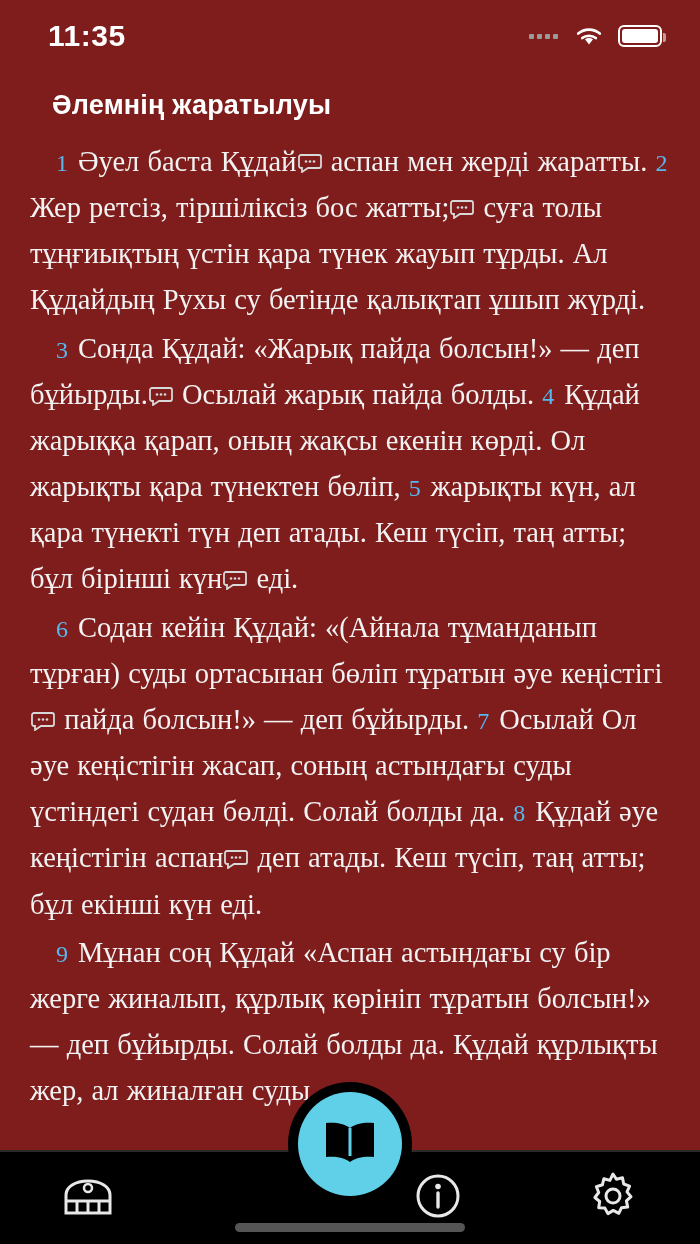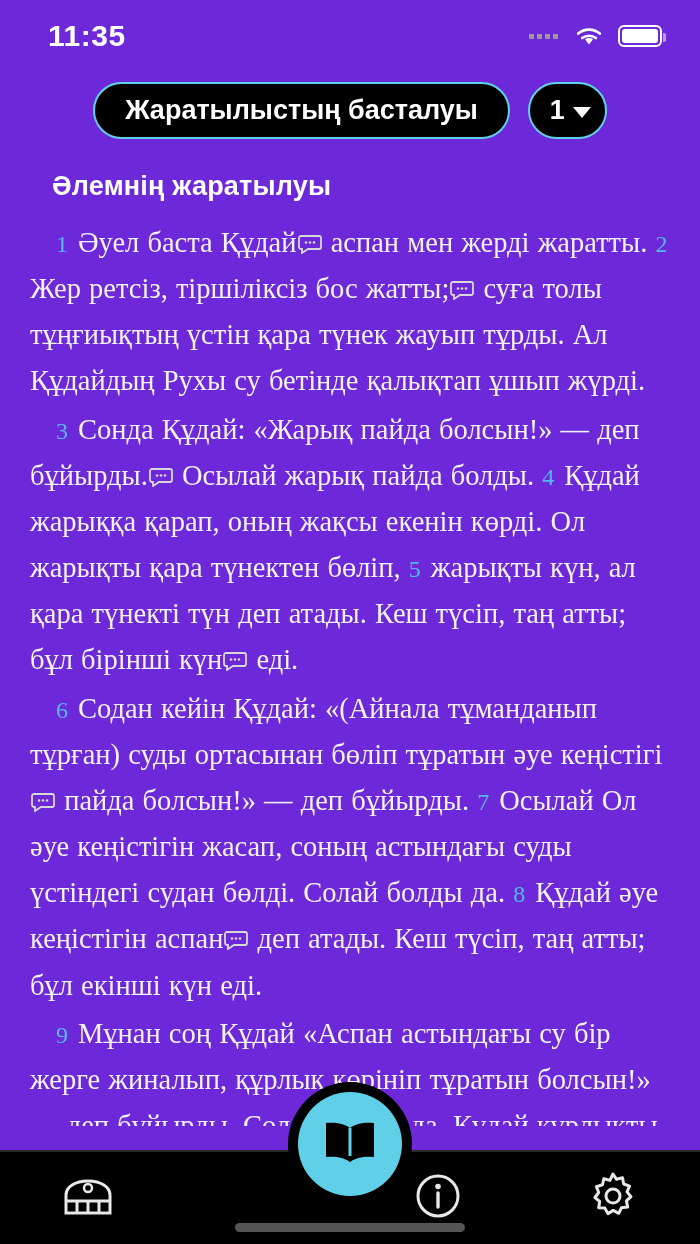--- a/index.html
+++ b/index.html
@@ -7,21 +7,21 @@
     width: 700px;
     height: 1244px;
     background: #000;
     font-family: "Liberation Sans", sans-serif;
     overflow: hidden;
   }
   .phone {
     position: relative;
     width: 700px;
     height: 1244px;
-    background: #6d28d9;
+    background: #7f1d1d;
     color: #ffffff;
     display: flex;
     flex-direction: column;
   }
 
   
   .statusbar {
     height: 72px;
     flex: 0 0 72px;
     display: flex;
@@ -222,27 +222,20 @@
           <path d="M4.2 8.6a16.6 16.6 0 0121.6 0" stroke="#fff" stroke-width="2.6" fill="none" stroke-linecap="round"></path>
           <path d="M8.2 13.1a11 11 0 0113.6 0" stroke="#fff" stroke-width="2.6" fill="none" stroke-linecap="round"></path>
         </svg>
       </div>
       <div class="battery">
           <i></i>
         </div>
     </div>
   </div>
 
-  <div class="header">
-    <div class="book-pill">Жаратылыстың басталуы</div>
-    <div class="chapter-pill">
-      <span>1</span>
-      <span class="chev"></span>
-    </div>
-  </div>
 
   <div class="content">
     <div class="chapter-title">Әлемнің жаратылуы</div>
     <div id="verses">
         <p class="verse-para"><span class="vnum">1 </span>Әуел баста Құдай<span class="note"><svg width="24" height="20" viewBox="0 0 24 20">
               <path d="M3 2h18a2 2 0 012 2v9a2 2 0 01-2 2H10l-6 4v-4H3a2 2 0 01-2-2V4a2 2 0 012-2z" fill="none" stroke="#d8d8d8" stroke-width="1.8"></path>
               <circle cx="8" cy="8.5" r="1.3" fill="#d8d8d8"></circle>
               <circle cx="12" cy="8.5" r="1.3" fill="#d8d8d8"></circle>
               <circle cx="16" cy="8.5" r="1.3" fill="#d8d8d8"></circle>
             </svg></span> аспан мен жерді жаратты. <span class="vnum">2 </span>Жер ретсіз, тіршіліксіз бос жатты;<span class="note"><svg width="24" height="20" viewBox="0 0 24 20">

